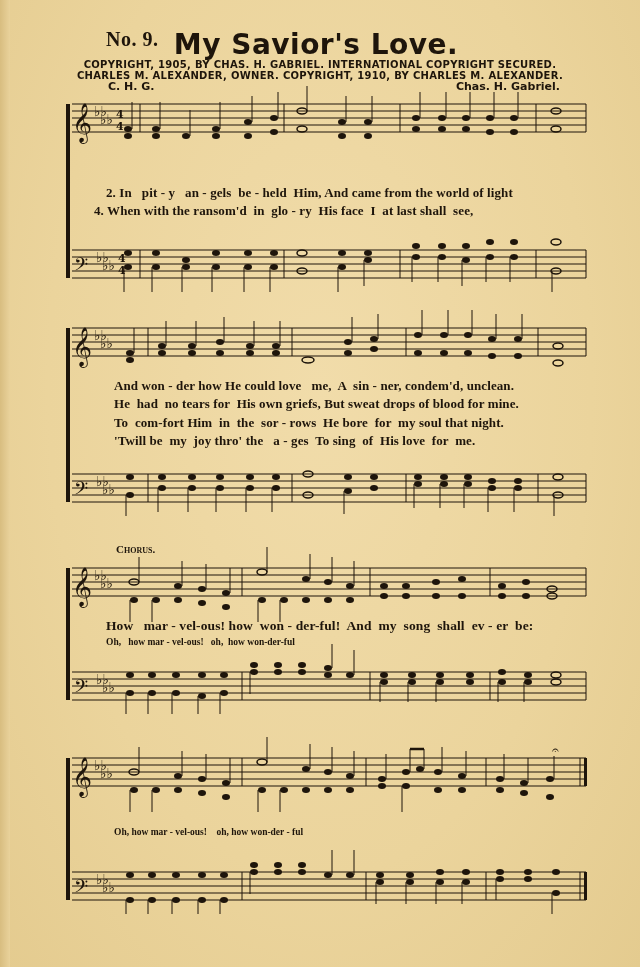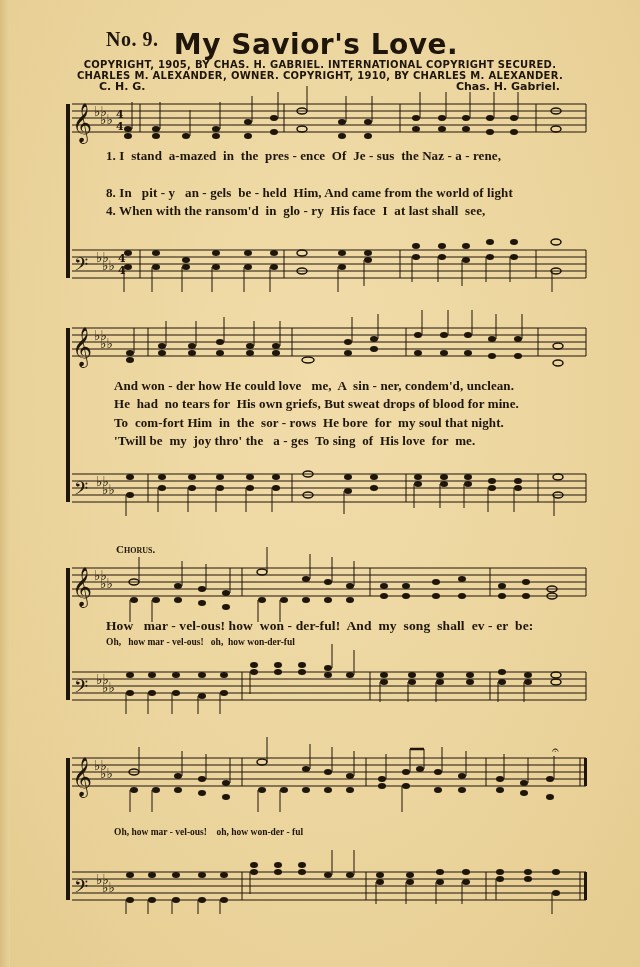--- a/index.html
+++ b/index.html
@@ -14,21 +14,21 @@
   .page-edge { position:absolute; left:0; top:0; width:10px; height:967px;
     background:linear-gradient(to right,#d8bd80,#e9d29b); }
   .header { position:absolute; left:0; top:0; width:640px; }
   .hymn-no { position:absolute; left:72px; top:28px; font-size:20px; font-weight:bold;
     font-family:"Liberation Serif", serif; letter-spacing:0.5px;margin-left:34px; }
   .title { position:absolute; left:0; width:632px; top:28px; text-align:center; font-size:28px;
     font-weight:bold; font-family:"DejaVu Sans", sans-serif; letter-spacing:0.5px; }
   .copyright { position:absolute; left:0; width:640px; text-align:center; font-size:10px;
     font-weight:bold; font-family:"DejaVu Sans", sans-serif; letter-spacing:0.3px; }
   .cr1 { top:59px; } .cr2 { top:70px; }
-  .author-l { position:absolute; left:99px; top:80px; font-size:11px; font-weight:bold;
+  .author-l { position:absolute; left:108px; top:80px; font-size:11px; font-weight:bold;
     font-family:"DejaVu Sans", sans-serif; }
   .author-r { position:absolute; right:80px; top:80px; font-size:11px; font-weight:bold;
     font-family:"DejaVu Sans", sans-serif;margin-left:42px; }
 
   .system { position:absolute; left:66px; width:524px; }
   .system svg { position:absolute; left:0; top:0; overflow:visible; }
   .lyric { position:absolute; font-size:13px; font-weight:bold; white-space:pre;
     font-family:"Liberation Serif", serif; letter-spacing:0.1px; }
   .lyric-small { position:absolute; font-size:9.5px; font-weight:bold; white-space:pre;
     font-family:"Liberation Serif", serif; }
@@ -176,23 +176,22 @@
       <line x1="272" y1="171" x2="272" y2="196"></line>
         <line x1="298" y1="164" x2="298" y2="190"></line>
       <line x1="346" y1="161" x2="346" y2="186"></line>
         <line x1="372" y1="161" x2="372" y2="186"></line>
       <line x1="396" y1="164" x2="396" y2="190"></line>
         <line x1="420" y1="161" x2="420" y2="186"></line>
       <line x1="444" y1="161" x2="444" y2="186"></line>
         <line x1="486" y1="175" x2="486" y2="196"></line>
     </g>
   </svg>
-  <div class="lyric" style="left:40px;top:52px;">1. I  stand  a-mazed  in  the  pres - ence  Of  Je - sus  the Naz - a - rene,</div>
-  <div class="lyric" style="left:40px;top:89px;">8. In   pit - y   an - gels  be - held  Him, And came from the world of light</div>
-  <div class="lyric" style="left:40px;top:107px;">4. When with the ransom'd  in  glo - ry  His face  I  at last shall  see,</div>
+  <div class="lyric" style="left:40px;top:89px;">2. In   pit - y   an - gels  be - held  Him, And came from the world of light</div>
+  <div class="lyric" style="left:28px;top:107px;">4. When with the ransom'd  in  glo - ry  His face  I  at last shall  see,</div>
 </div>
 
 <div class="system" style="top:324px;height:200px;">
   <svg width="524" height="200">
     <g stroke="#1e150b" stroke-width="1">
       <line x1="6" y1="4" x2="520" y2="4"></line>
         <line x1="6" y1="11" x2="520" y2="11"></line>
       <line x1="6" y1="18" x2="520" y2="18"></line>
         <line x1="6" y1="25" x2="520" y2="25"></line>
       <line x1="6" y1="32" x2="520" y2="32"></line>

